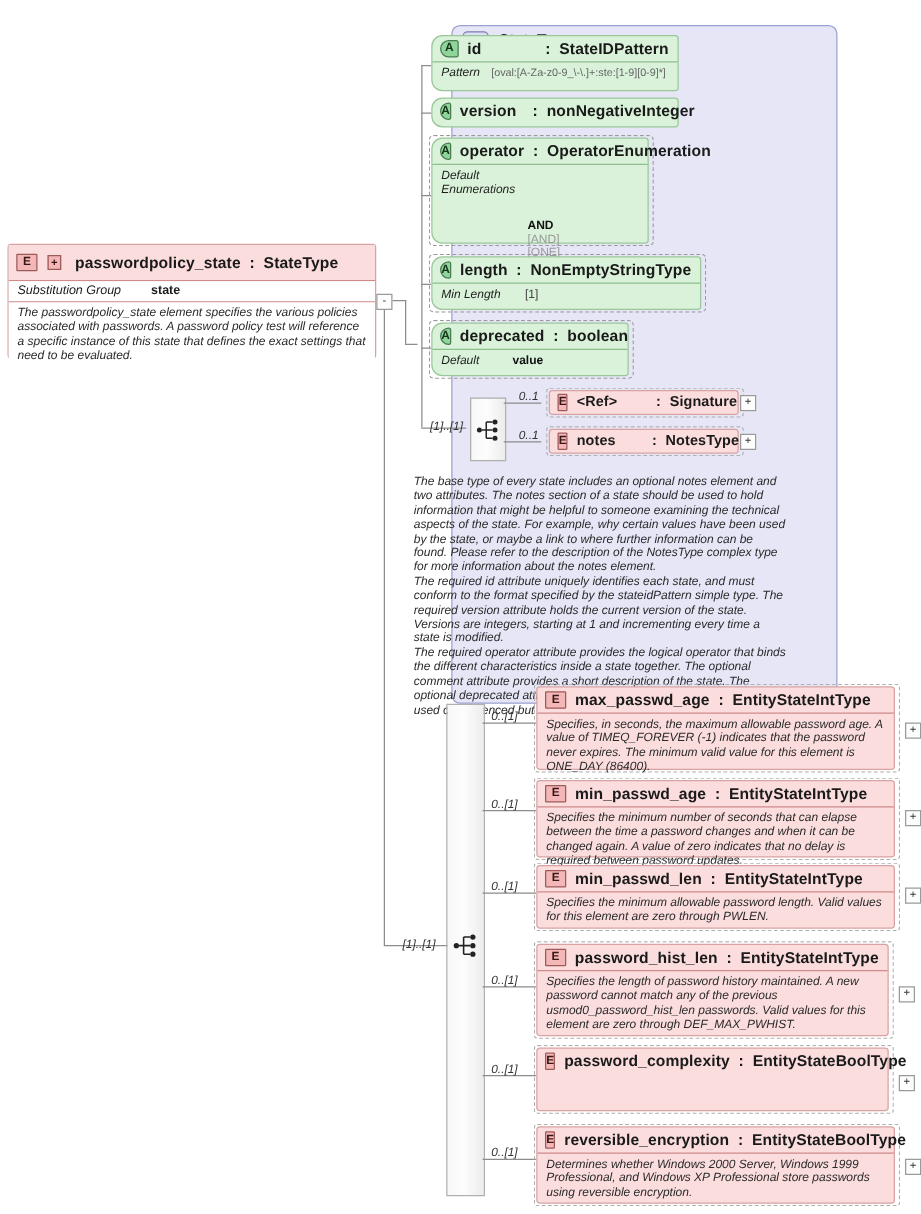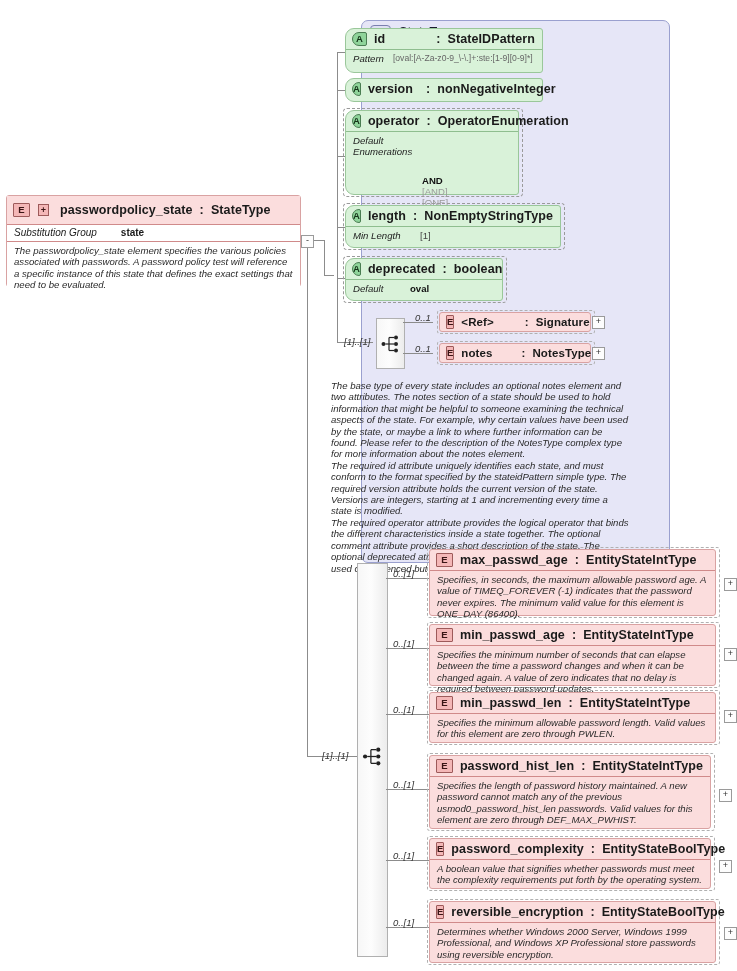--- a/index.html
+++ b/index.html
@@ -203,21 +203,21 @@
 <div class="node attr abs" style="left:345px;top:258px;width:158px;height:43px;border:1px solid #9ac79a;">
   <div class="node-hdr">
     <span class="chip chip-a">A</span>
     <span class="node-title">deprecated</span>
     <span class="node-title">:</span>
     <span class="node-title">boolean</span>
   </div>
   <div class="node-body">
     <div class="prop-row">
       <span class="prop-k" style="width:48px;flex:0 0 48px;">Default</span>
-      <span class="prop-v" style="font-weight:bold;color:#111;">oval</span>
+      <span class="prop-v" style="font-weight:bold;color:#111;">value</span>
     </div>
   </div>
 </div>
 
 <div class="card" style="left:344px;top:336px;">[1]..[1]</div>
 <div class="seqbar" style="left:376px;top:318px;width:27px;height:49px;">
   <svg class="seqico" style="left:4px;top:16px;" width="20" height="18" viewBox="0 0 20 18">
     <circle cx="2.5" cy="9" r="2" fill="#222"></circle>
     <line x1="4.5" y1="9" x2="8" y2="9" stroke="#222" stroke-width="1.2"></line>
     <line x1="8" y1="2.5" x2="8" y2="15.5" stroke="#222" stroke-width="1.2"></line>
@@ -343,23 +343,20 @@
 
 <div class="card" style="left:393px;top:850px;">0..[1]</div>
 <div class="abs" style="left:427px;top:836px;width:288px;height:55px;border:1px dashed #b0b0b0;border-radius:3px;"></div>
 <div class="node el abs" style="left:429px;top:838px;width:282px;height:51px;">
   <div class="node-hdr">
     <span class="chip chip-e">E</span>
     <span class="node-title">password_complexity</span>
     <span class="node-title">:</span>
     <span class="node-title">EntityStateBoolType</span>
   </div>
-  <div class="node-body">
-    <div class="doc">A boolean value that signifies whether passwords must meet the complexity requirements put forth by the operating system.</div>
-  </div>
 </div>
 <div class="tgl" style="left:719px;top:860px;">+</div>
 
 <div class="card" style="left:393px;top:917px;">0..[1]</div>
 <div class="abs" style="left:427px;top:899px;width:293px;height:66px;border:1px dashed #b0b0b0;border-radius:3px;"></div>
 <div class="node el abs" style="left:429px;top:901px;width:287px;height:62px;">
   <div class="node-hdr">
     <span class="chip chip-e">E</span>
     <span class="node-title">reversible_encryption</span>
     <span class="node-title">:</span>

